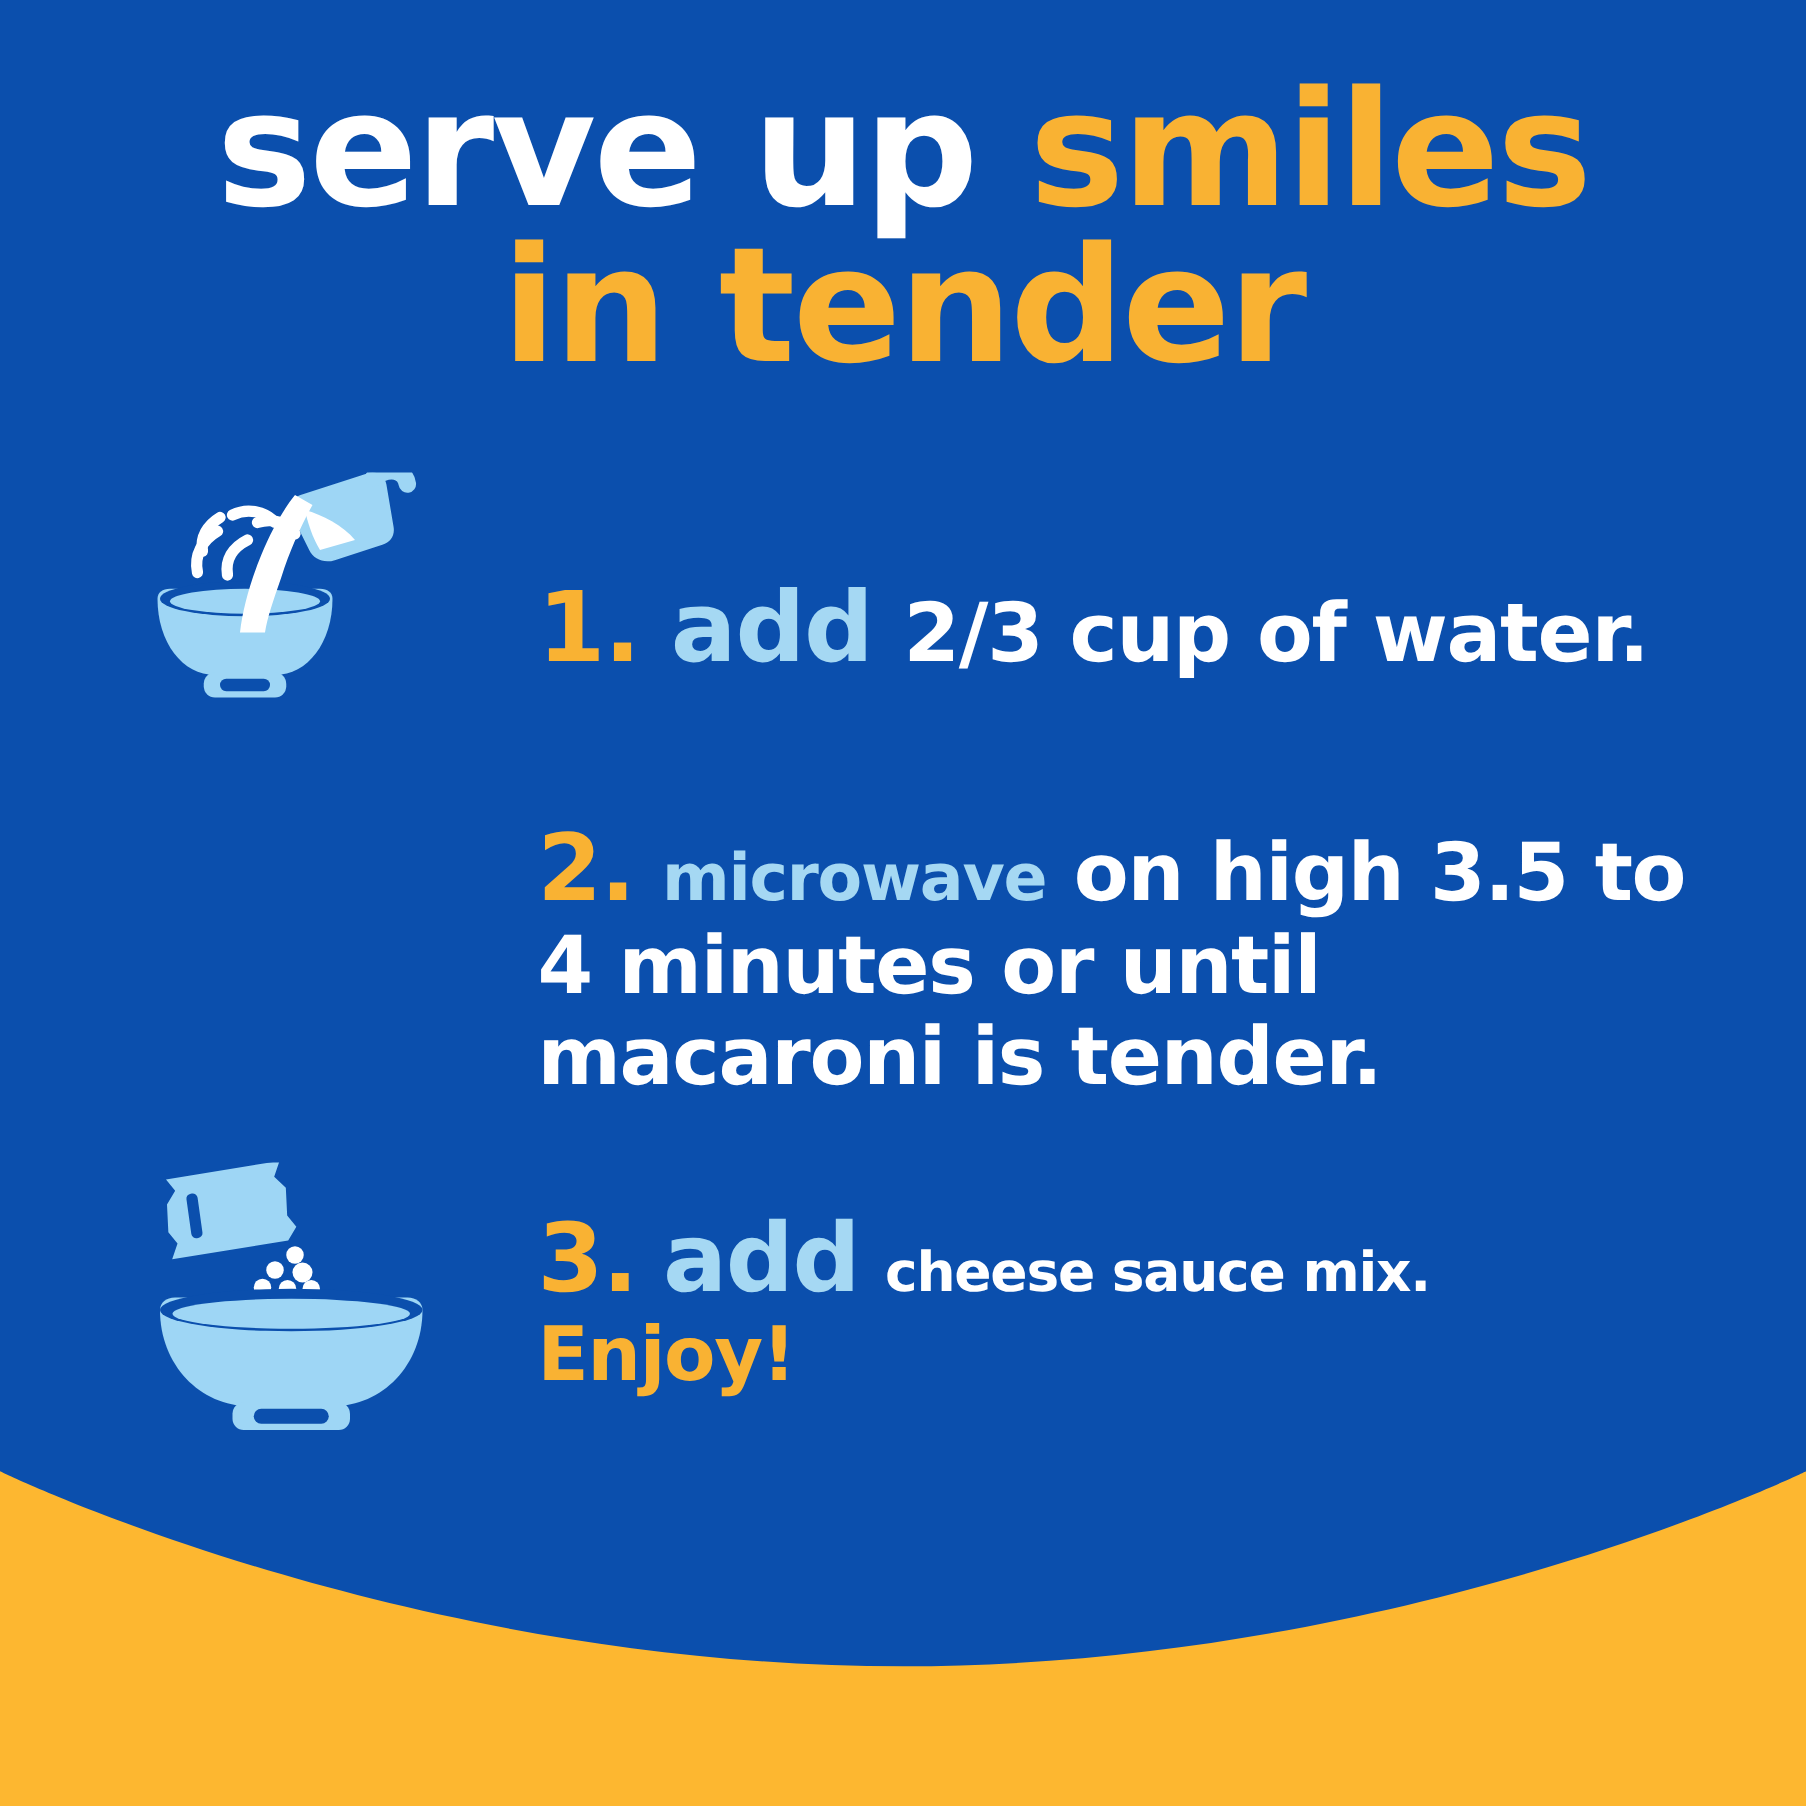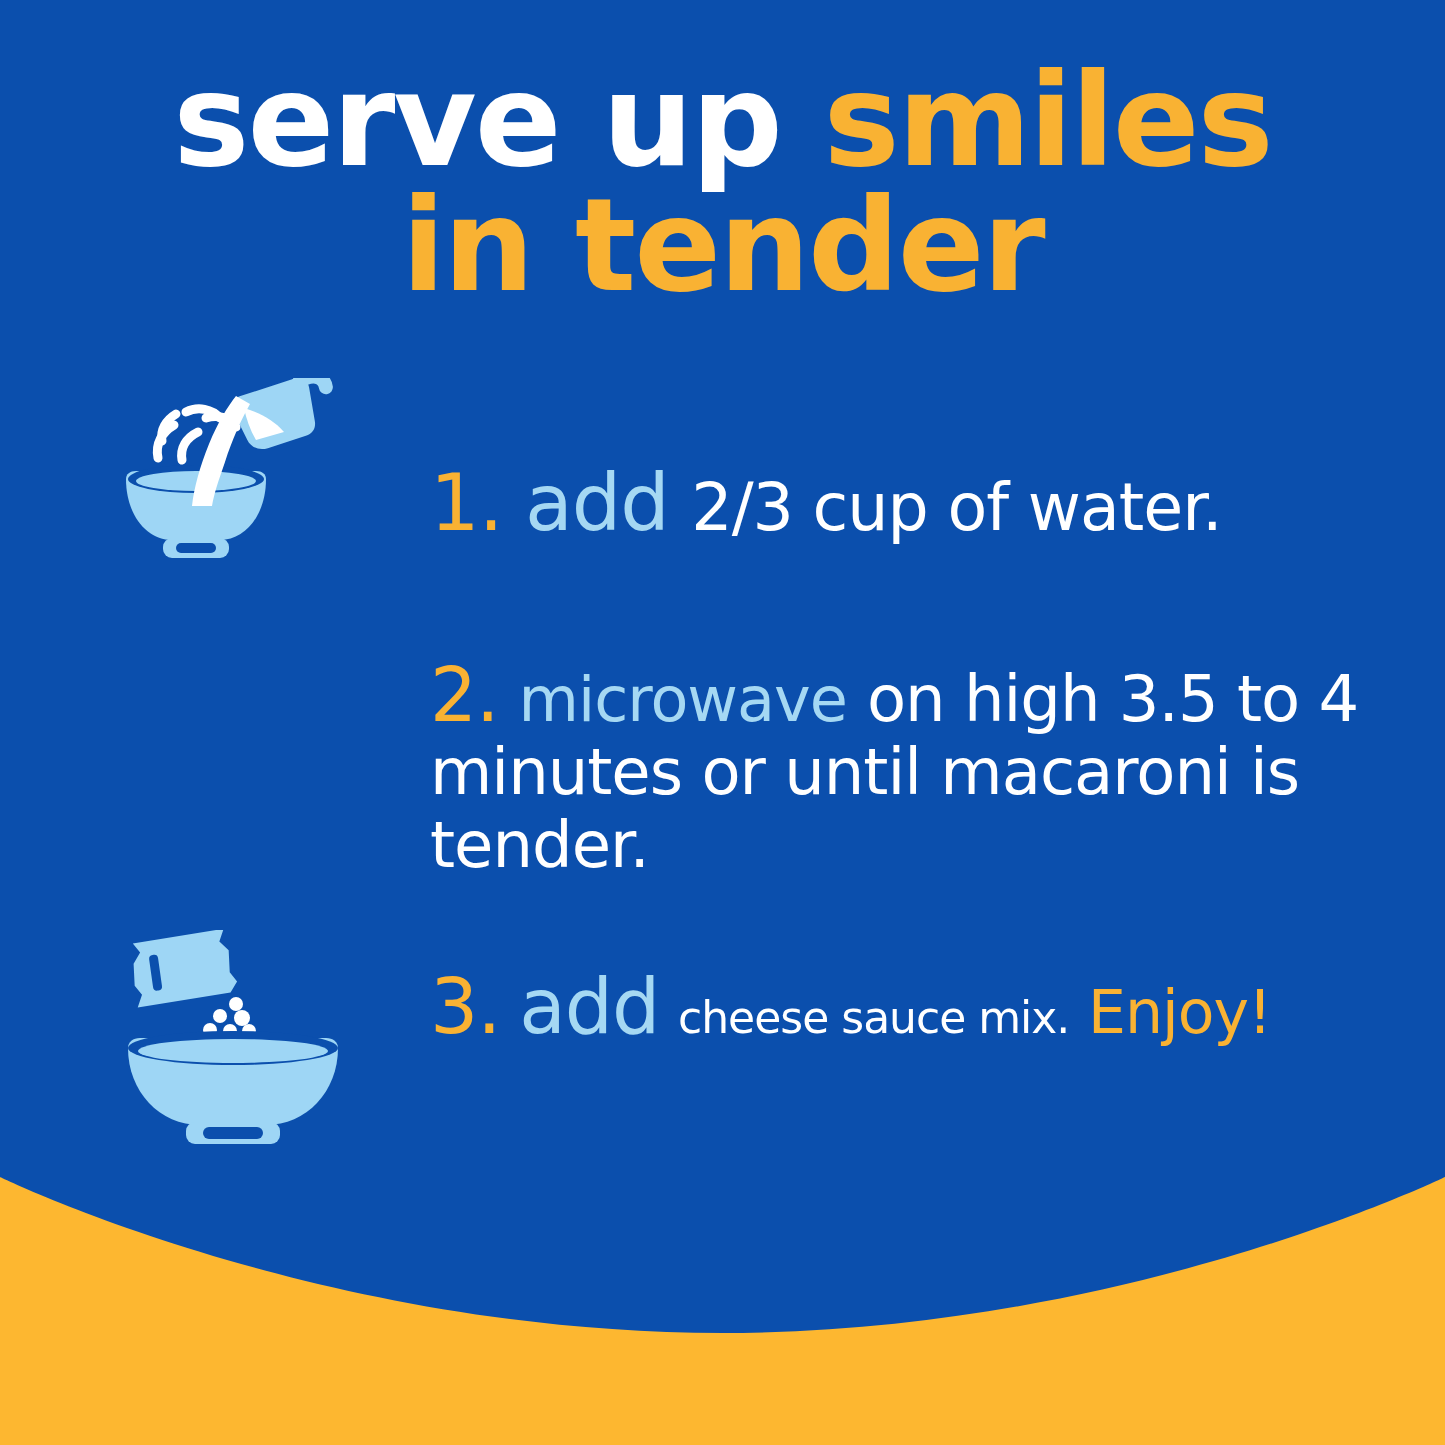--- a/index.html
+++ b/index.html
@@ -51,21 +51,21 @@
     width: 1445px;
   }
   .step-icon {
     position: absolute;
     left: 0;
     top: 0;
   }
   .step-text {
     position: absolute;
     font-family: "DejaVu Sans", "Liberation Sans", sans-serif;
-    font-weight: 400;
+    font-weight: 700;
     color: #FFFFFF;
     line-height: 1.06;
     letter-spacing: -1px;
   }
   .num     { color: #F9B233; }
   .verb    { color: #A5D8F3; }
   .plain   { color: #FFFFFF; }
   .enjoy   { color: #F9B233; }
 
   
@@ -83,21 +83,21 @@
   
   #step-2 { top: 655px; height: 250px; }
   #step-2 .step-icon { left: 110px; top: 25px; }
   #step-2 .step-text {
     left: 430px; top: 0px;
     width: 930px;
     font-size: 66px;
     line-height: 1.1;
   }
   #step-2 .num  { font-size: 74px; }
-  #step-2 .verb { font-size: 62px; }
+  #step-2 .verb { font-size: 52px; }
   #step-2 .plain{ font-size: 64px; }
 
   
   #step-3 { top: 930px; height: 230px; }
   #step-3 .step-icon { left: 118px; top: 0px; }
   #step-3 .step-text {
     left: 430px; top: 35px;
     width: 940px;
     font-size: 62px;
     line-height: 1.1;

